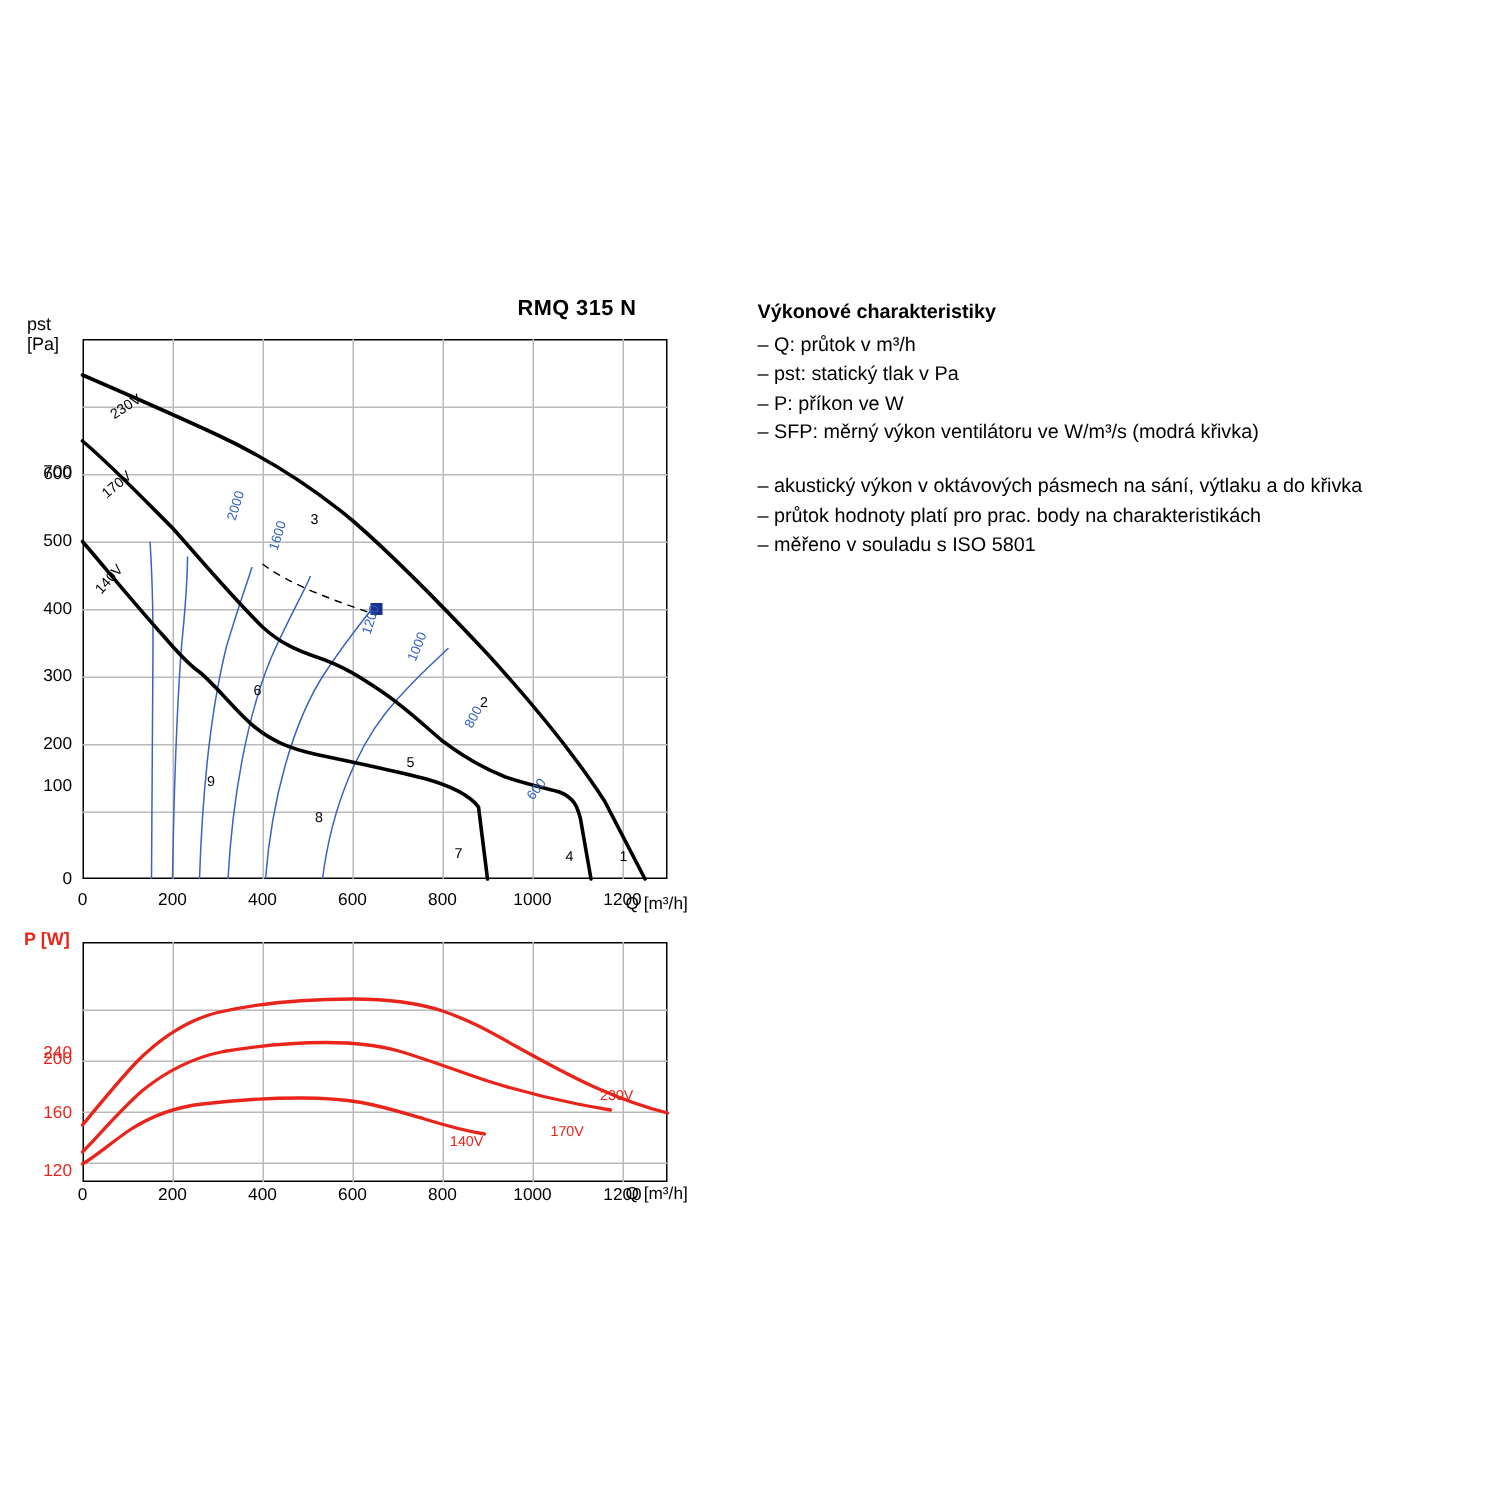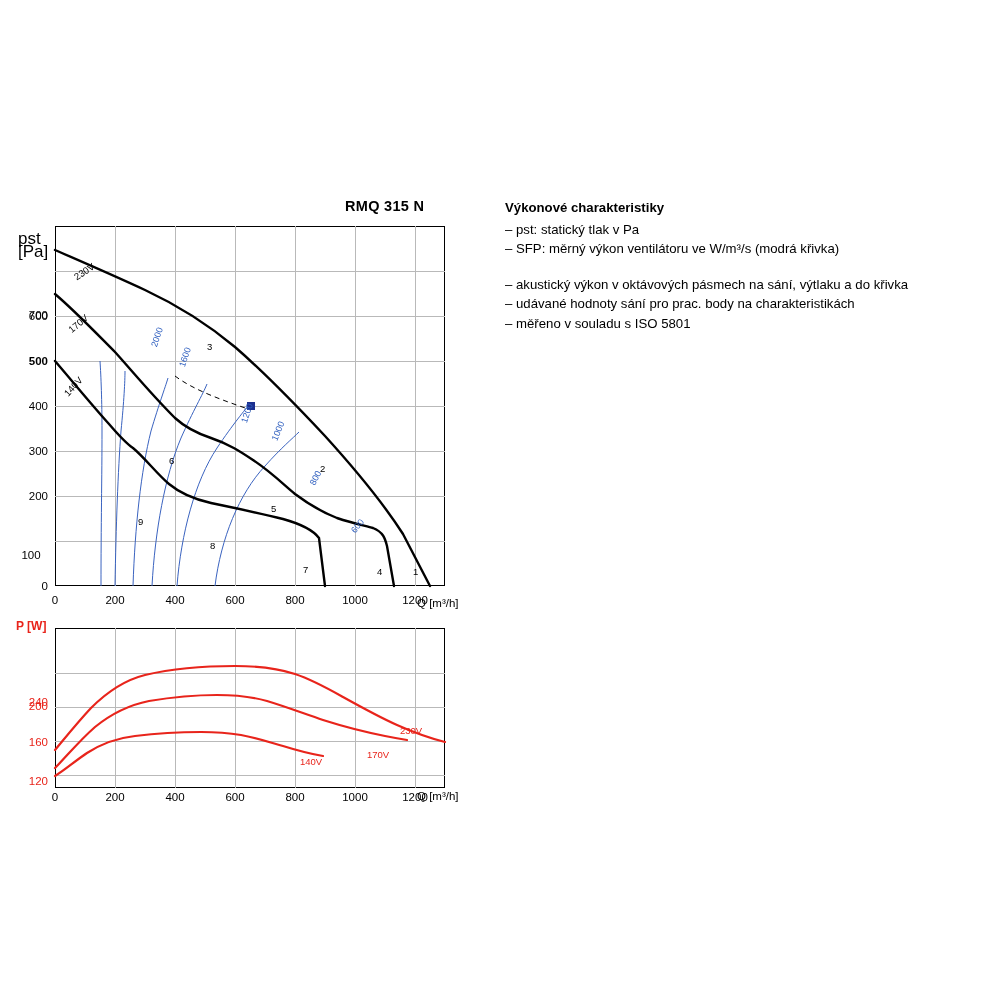--- a/index.html
+++ b/index.html
@@ -25,21 +25,21 @@
   }
   #pst-chart .frame{
     position:absolute;inset:0;border:1.4px solid #000;box-sizing:border-box;
   }
   .gridline-v,.gridline-h{position:absolute;background:#b9b9b9;}
   .gridline-v{width:1px;top:0;bottom:0;}
   .gridline-h{height:1px;left:0;right:0;}
   .ytick{position:absolute;font-size:11.5px;text-align:right;width:34px;}
   .xtick{position:absolute;font-size:11.5px;text-align:center;width:40px;}
 
-  #pst-axis-name{position:absolute;left:18px;top:233px;font-size:17px;line-height:12.5px;}
+  #pst-axis-name{position:absolute;left:18px;top:210px;font-size:12px;line-height:12.5px;}
   #pst-x-name{position:absolute;left:417px;top:597px;font-size:11.5px;}
 
   
   #p-chart{
     position:absolute;left:55px;top:628px;width:390px;height:160px;
   }
   #p-chart .frame{position:absolute;inset:0;border:1.4px solid #000;box-sizing:border-box;}
   #p-axis-name{position:absolute;left:16px;top:619px;font-size:12px;color:#e8241b;font-weight:bold;}
   .ytick-red{position:absolute;font-size:11.5px;color:#e8241b;text-align:right;width:34px;}
   #p-x-name{position:absolute;left:417px;top:790px;font-size:11.5px;}
@@ -69,25 +69,25 @@
 
   <div id="chart-title">RMQ 315 N</div>
 
   <div id="pst-axis-name">
     <div>pst</div>
     <div>[Pa]</div>
   </div>
 
   <div class="ytick" style="left:14px;top:265px;margin-top:44px;">700</div>
   <div class="ytick" style="left:14px;top:310px;">600</div>
-  <div class="ytick" style="left:14px;top:355px;font-weight:bold;">500</div>
+  <div class="ytick" style="left:14px;top:355px;">500</div>
   <div class="ytick" style="left:14px;top:400px;">400</div>
   <div class="ytick" style="left:14px;top:445px;">300</div>
   <div class="ytick" style="left:14px;top:490px;">200</div>
-  <div class="ytick" style="left:14px;top:549px;text-align:center;">100</div>
+  <div class="ytick" style="left:14px;top:518px;">100</div>
   <div class="ytick" style="left:14px;top:580px;">0</div>
 
   <div class="xtick" style="left:35px;top:594px;">0</div>
   <div class="xtick" style="left:95px;top:594px;">200</div>
   <div class="xtick" style="left:155px;top:594px;">400</div>
   <div class="xtick" style="left:215px;top:594px;">600</div>
   <div class="xtick" style="left:275px;top:594px;">800</div>
   <div class="xtick" style="left:335px;top:594px;">1000</div>
   <div class="xtick" style="left:395px;top:594px;">1200</div>
 
@@ -209,21 +209,23 @@
       </g>
     </svg>
 
     <div class="red-lbl" style="left:345px;top:97px;">230V</div>
     <div class="red-lbl" style="left:312px;top:121px;">170V</div>
     <div class="red-lbl" style="left:245px;top:128px;">140V</div>
   </div>
 
   <div id="info">
     <div class="hdr">Výkonové charakteristiky</div>
+    <div class="row">– Q: průtok v m³/h</div>
     <div class="row">– pst: statický tlak v Pa</div>
+    <div class="row">– P: příkon ve W</div>
     <div class="row">– SFP: měrný výkon ventilátoru ve W/m³/s (modrá křivka)</div>
     <div class="gap"></div>
     <div class="row row2">– akustický výkon v oktávových pásmech na sání, výtlaku a do křivka</div>
-    <div class="row row2">– udávané hodnoty sání pro prac. body na charakteristikách</div>
+    <div class="row row2">– průtok hodnoty platí pro prac. body na charakteristikách</div>
     <div class="row row2">– měřeno v souladu s ISO 5801</div>
   </div>
 
 </div>
 
 </body></html>

